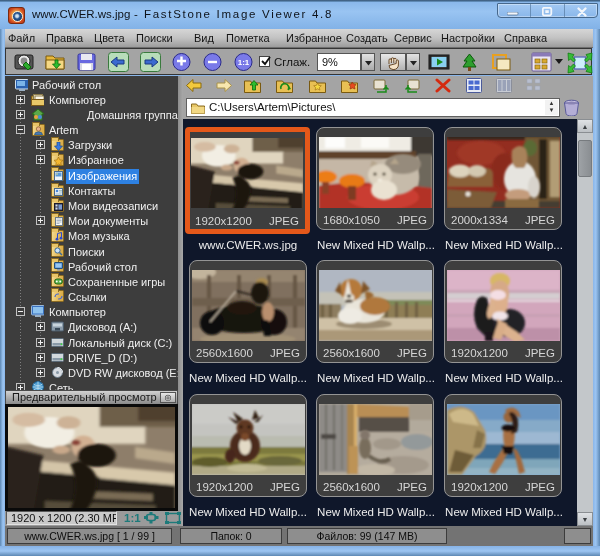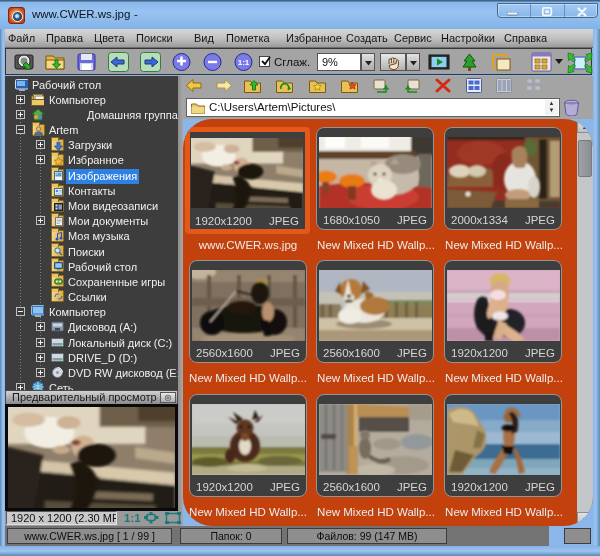--- a/index.html
+++ b/index.html
@@ -31,48 +31,49 @@
 #pvbox{position:absolute;left:5px;top:404px;width:173px;height:107px;background:#0a0a0a;}
 #pvbox svg{position:absolute;left:3px;top:3px;}
 #pvinfo{position:absolute;left:5px;top:511px;width:173px;height:15px;background:#9a9a9a;font-size:11.5px;}
 #pvres{position:absolute;left:1px;top:0px;width:111px;height:14px;background:#c9c9c9;border:1px solid #5a5a5a;border-bottom-color:#e2e2e2;border-right-color:#e2e2e2;color:#111;line-height:13px;padding-left:4px;white-space:nowrap;overflow:hidden;font-size:11px;}
 .teal{color:#1d7a7a;font-weight:bold;}
 #tbar2{position:absolute;left:183px;top:76px;width:410px;height:20px;background:#a4a4a4;}
 #addrrow{position:absolute;left:183px;top:96px;width:410px;height:23px;background:#a4a4a4;}
 #addr{position:absolute;left:3px;top:2px;width:374px;height:19px;background:#fff;border:1px solid #606060;font-size:11.5px;color:#111;line-height:17px;}
 #spin{position:absolute;right:1px;top:1px;width:13px;height:15px;background:#f2f2f2;color:#333;font-size:6px;text-align:center;line-height:7px;}
 #trash{position:absolute;left:380px;top:3px;width:17px;height:17px;}
-#thumbs{position:absolute;left:183px;top:119px;width:410px;height:407px;background:#c2410c;overflow:hidden;border-radius:29px;}
+#thumbs{position:absolute;left:183px;top:119px;width:410px;height:407px;background:#0f172a;overflow:hidden;}
 #vscroll{position:absolute;left:394px;top:0;width:16px;height:407px;background:#c3c7ca;}
 .sbtn{position:absolute;left:0;width:16px;height:14px;background:linear-gradient(#dfe2e5,#bcc0c4);border:1px solid #8a8e92;color:#3c4044;font-size:7px;text-align:center;line-height:13px;}
 #sthumb{position:absolute;left:1px;top:21px;width:14px;height:37px;background:linear-gradient(90deg,#9ea2a6,#8a8e92);border:1px solid #777b7f;border-radius:2px;}
 .card{position:absolute;width:118px;height:103px;background:#3e3e3e;border:1px solid #949494;border-radius:8px;}
 .card .ph{position:absolute;left:2px;top:9px;}
 .card .res{position:absolute;left:6px;bottom:3px;font-size:11.5px;color:#d6d6d6;}
 .card .fmt{position:absolute;right:6px;bottom:3px;font-size:11.5px;color:#d6d6d6;}
 .cap{position:absolute;width:130px;text-align:center;font-size:11.5px;color:#ececec;white-space:nowrap;}
 #selbox{position:absolute;left:2px;top:8px;width:125px;height:107px;border:5px solid #e4581a;border-radius:4px;background:#3e3e3e;z-index:3;}
 #selbox .ph{position:absolute;left:1px;top:6px;}
 #selbox .res{position:absolute;left:5px;bottom:2px;font-size:11.5px;color:#d6d6d6;}
 #selbox .fmt{position:absolute;right:6px;bottom:2px;font-size:11.5px;color:#d6d6d6;}
-#status{position:absolute;left:5px;top:526px;width:544px;height:20px;background:#737373;}
+#status{position:absolute;left:5px;top:526px;width:588px;height:20px;background:#737373;}
 .sbox{position:absolute;top:2px;height:16px;background:#8e8e8e;border:1px solid #3c3c3c;font-size:10.5px;color:#0d0d0d;text-align:center;line-height:14px;}
 #bleft{position:absolute;left:0;top:29px;width:5px;height:527px;background:linear-gradient(90deg,#5d88b4,#9cc5f2 60%,#8ab6e9);}
 #bright{position:absolute;left:593px;top:29px;width:7px;height:527px;background:linear-gradient(90deg,#8ab6e9,#9cc5f2 40%,#5d88b4);}
 #bbot{position:absolute;left:0;top:546px;width:600px;height:10px;background:linear-gradient(#86b2e6,#9cc5f2 50%,#5d88b4);}
 .ibtn{position:absolute;top:3px;}
 </style></head>
 <body>
 <div id="win">
 <div id="titlebar">
       <div id="titletop"></div>
 <div id="appicon"></div>
 <div id="title">
         <span style="position:absolute;left:0px;">www.CWER.ws.jpg</span>
         <span style="position:absolute;left:102px;">-</span>
+        <span style="position:absolute;left:112px;letter-spacing:1.7px;">FastStone Image Viewer 4.8</span>
       </div>
 <div id="capbtns">
 <div class="cb">
           <svg class="abs" style="left:9px;top:8px" width="12" height="4">
             <rect x="0" y="0" width="11" height="3" rx="1" fill="#f2f6fb" stroke="#5a7a9a" stroke-width="0.8"></rect>
           </svg>
         </div>
 <div class="cb">
           <svg class="abs" style="left:11px;top:3px" width="11" height="10">
             <rect x="0.8" y="0.8" width="8.5" height="7.5" rx="1.5" fill="none" stroke="#f2f6fb" stroke-width="1.8"></rect>

